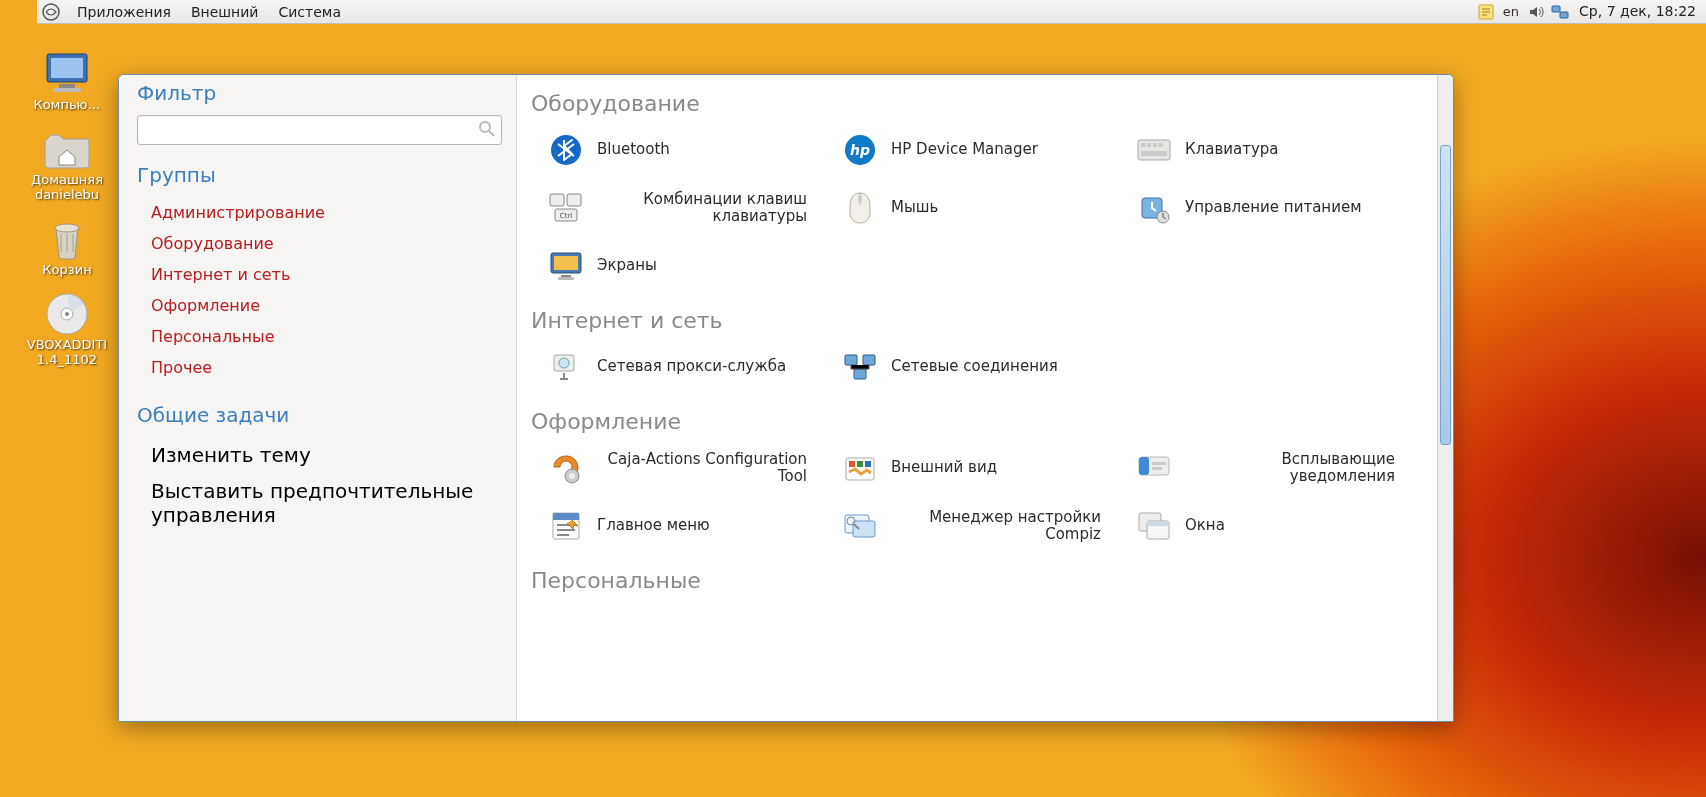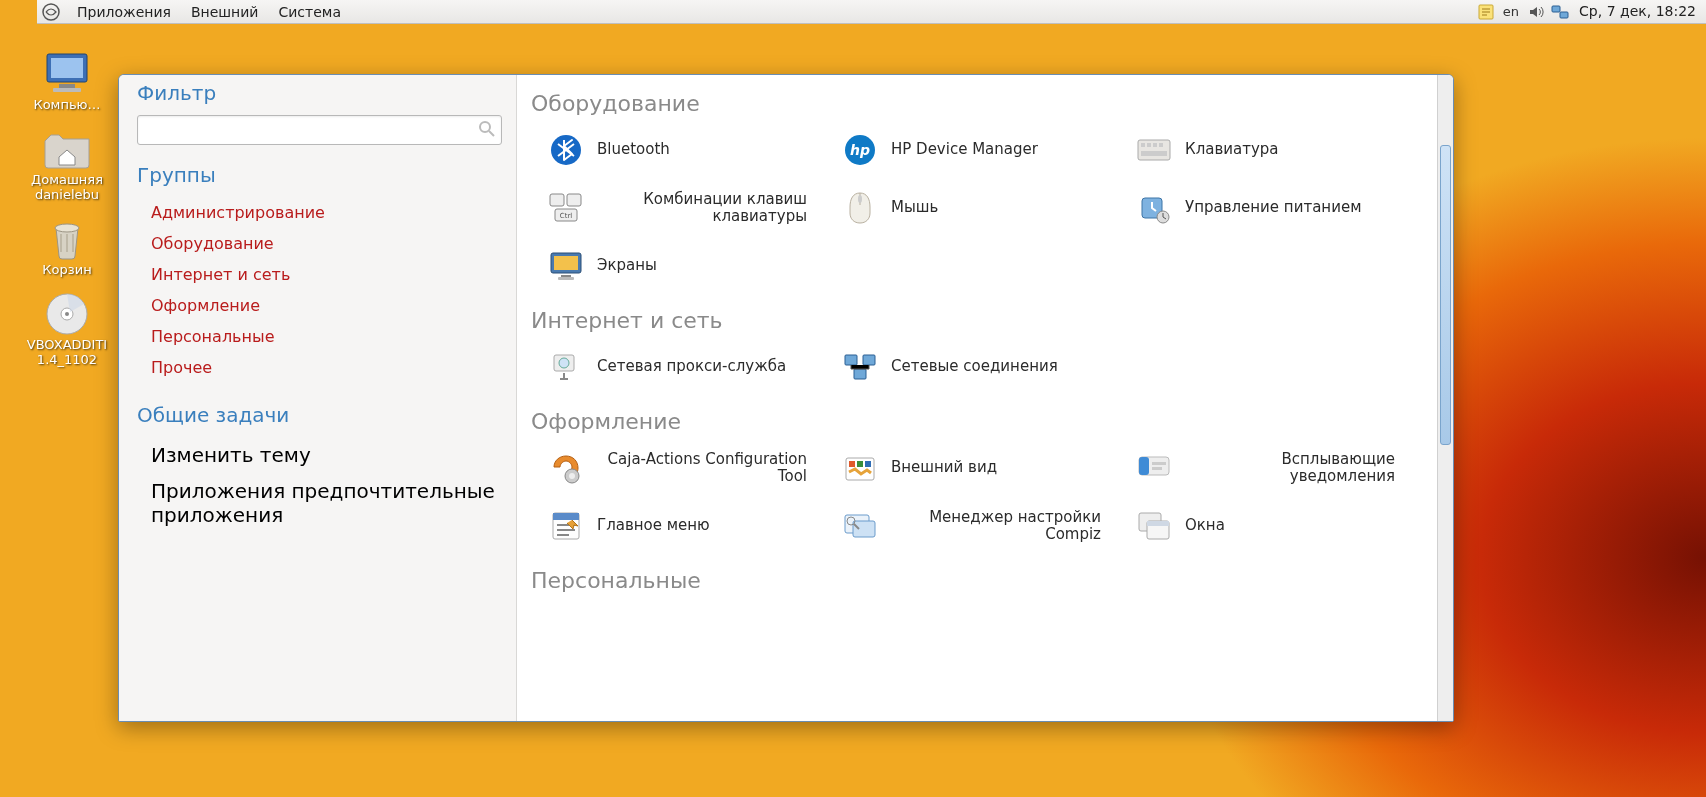--- a/index.html
+++ b/index.html
@@ -198,21 +198,21 @@
         <div class="sb-item">Оборудование</div>
         <div class="sb-item">Интернет и сеть</div>
         <div class="sb-item">Оформление</div>
         <div class="sb-item">Персональные</div>
         <div class="sb-item">Прочее</div>
       </div>
 
       <div class="sb-head" style="margin-top:20px">Общие задачи</div>
       <div class="sb-list">
         <div class="sb-task">Изменить тему</div>
-        <div class="sb-task">Приложения предпочтительные приложения</div>
+        <div class="sb-task">Выставить предпочтительные управления</div>
       </div>
     </div>
 
     <div class="content-wrap">
       <div class="content">
 
 
         <div class="section-title">Оборудование</div>
         <div class="grid">
           <div class="item">

